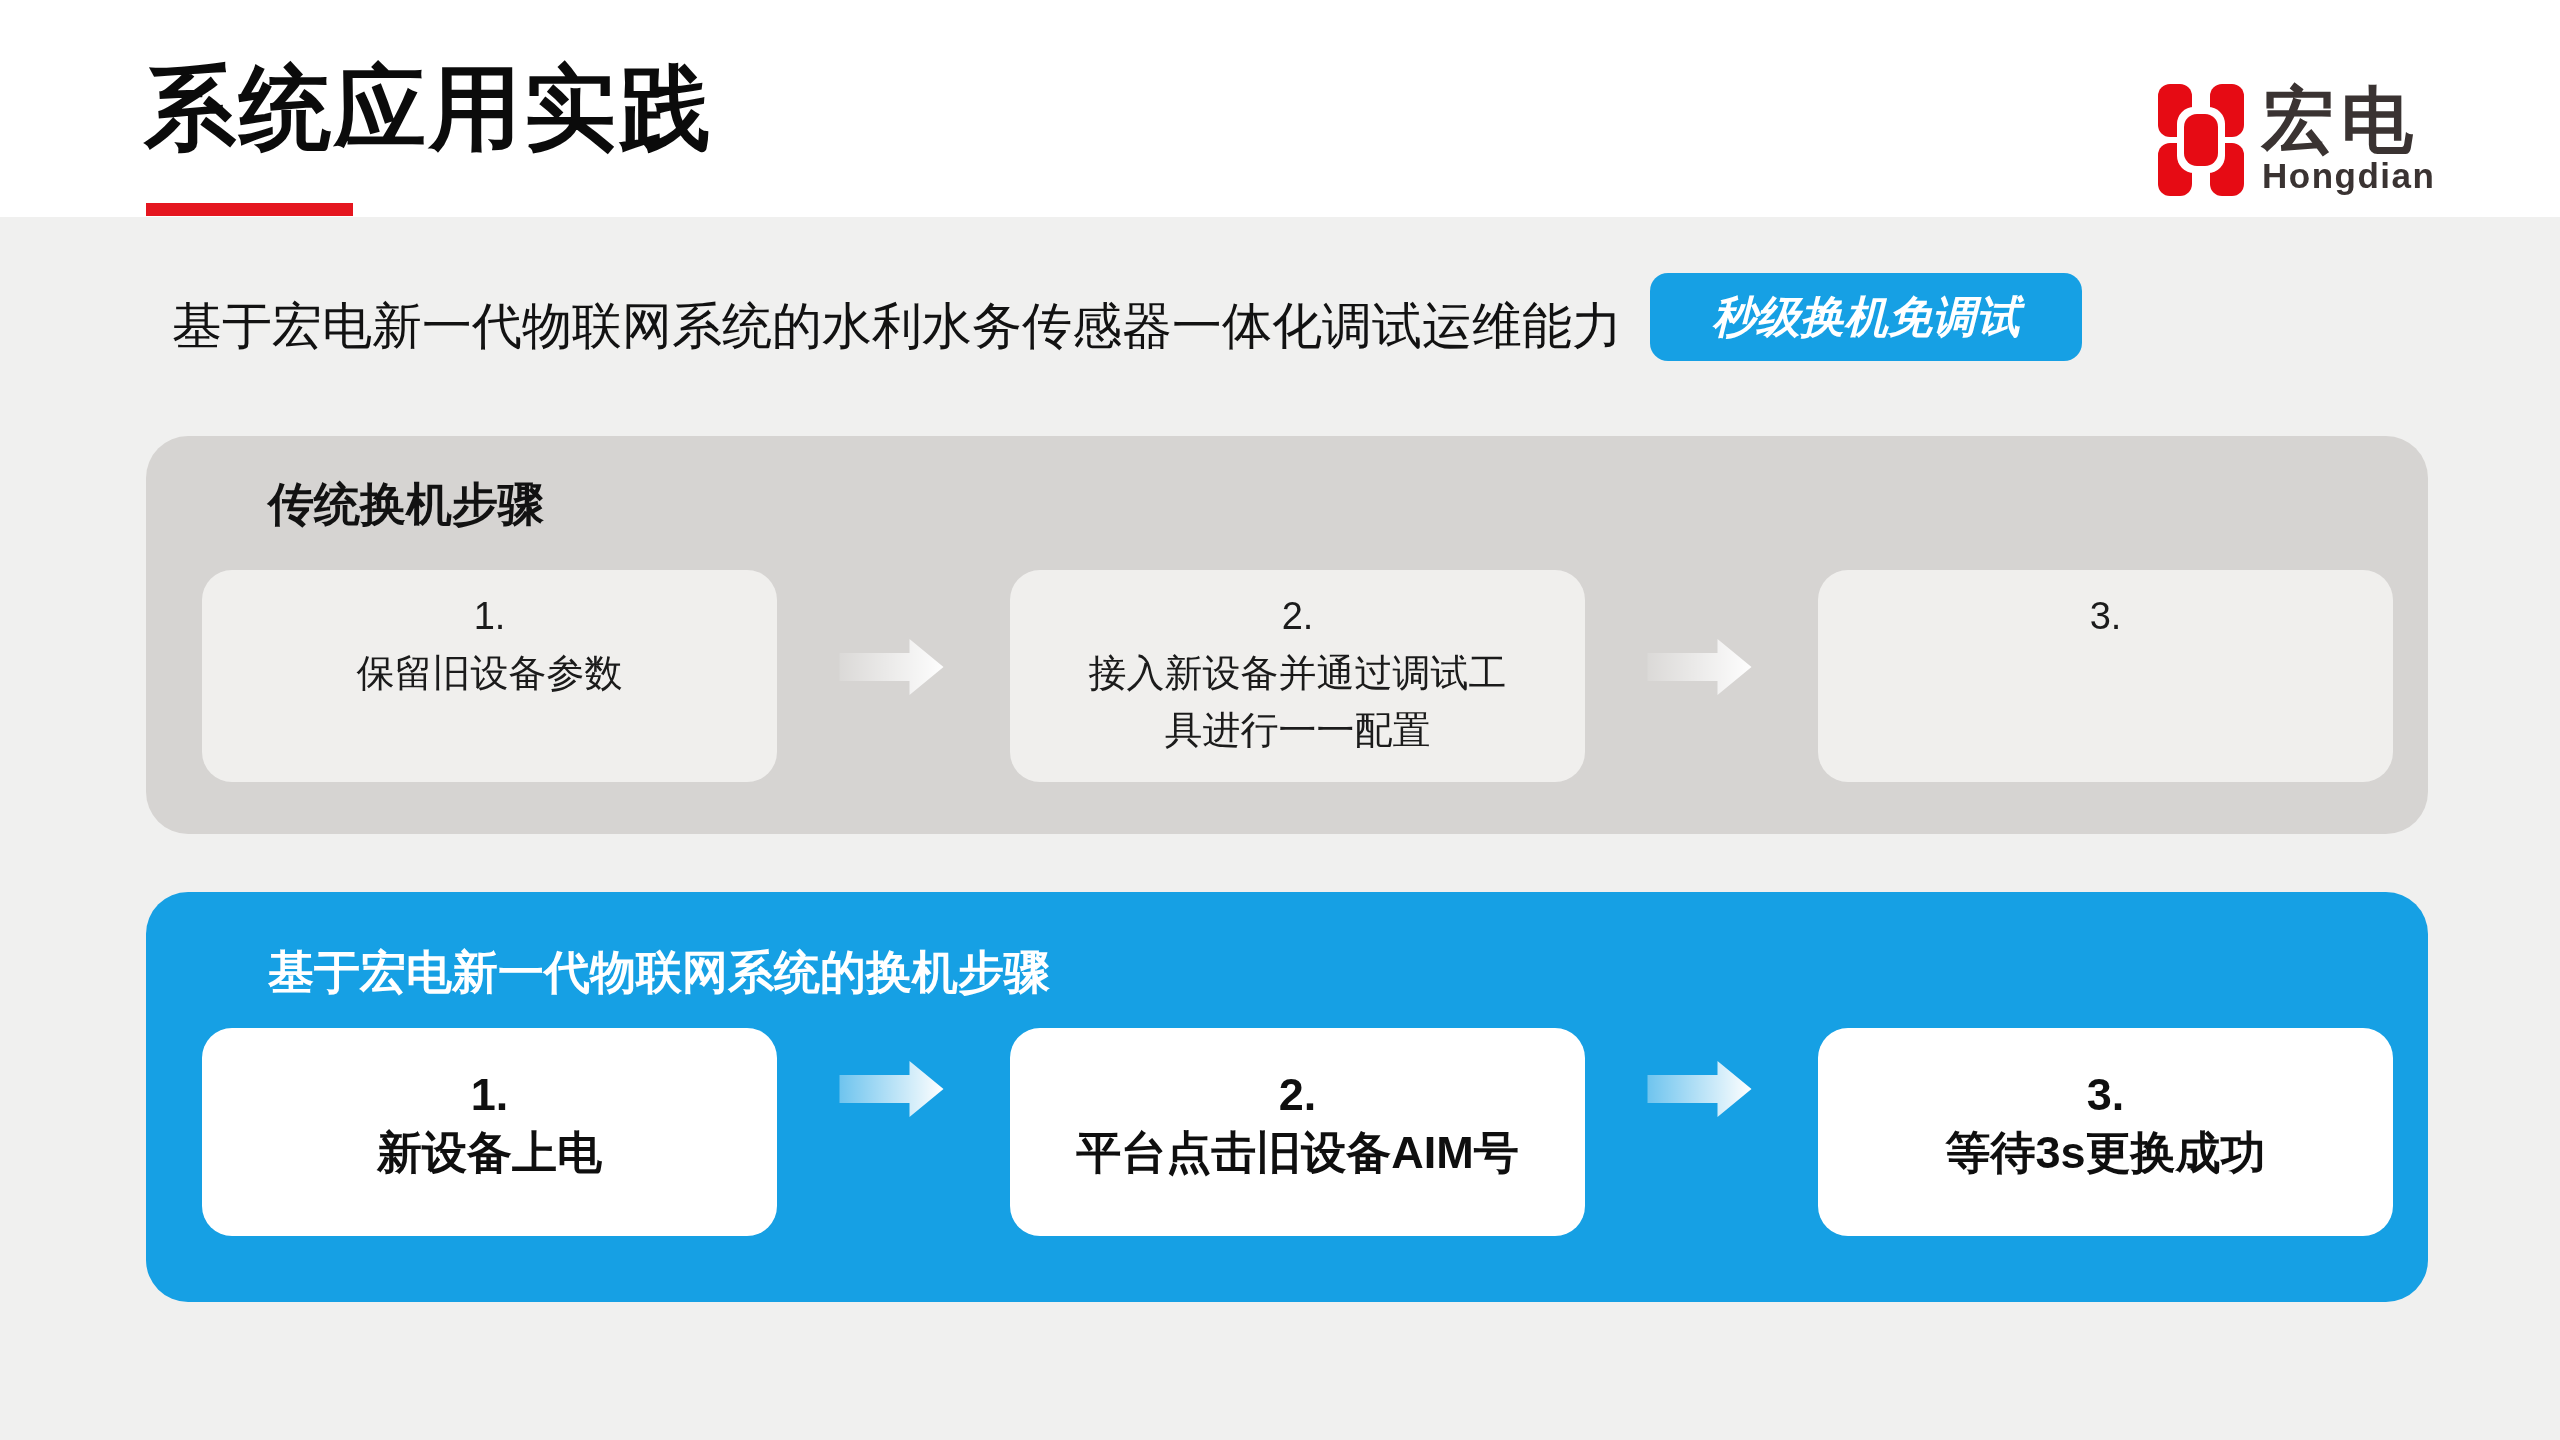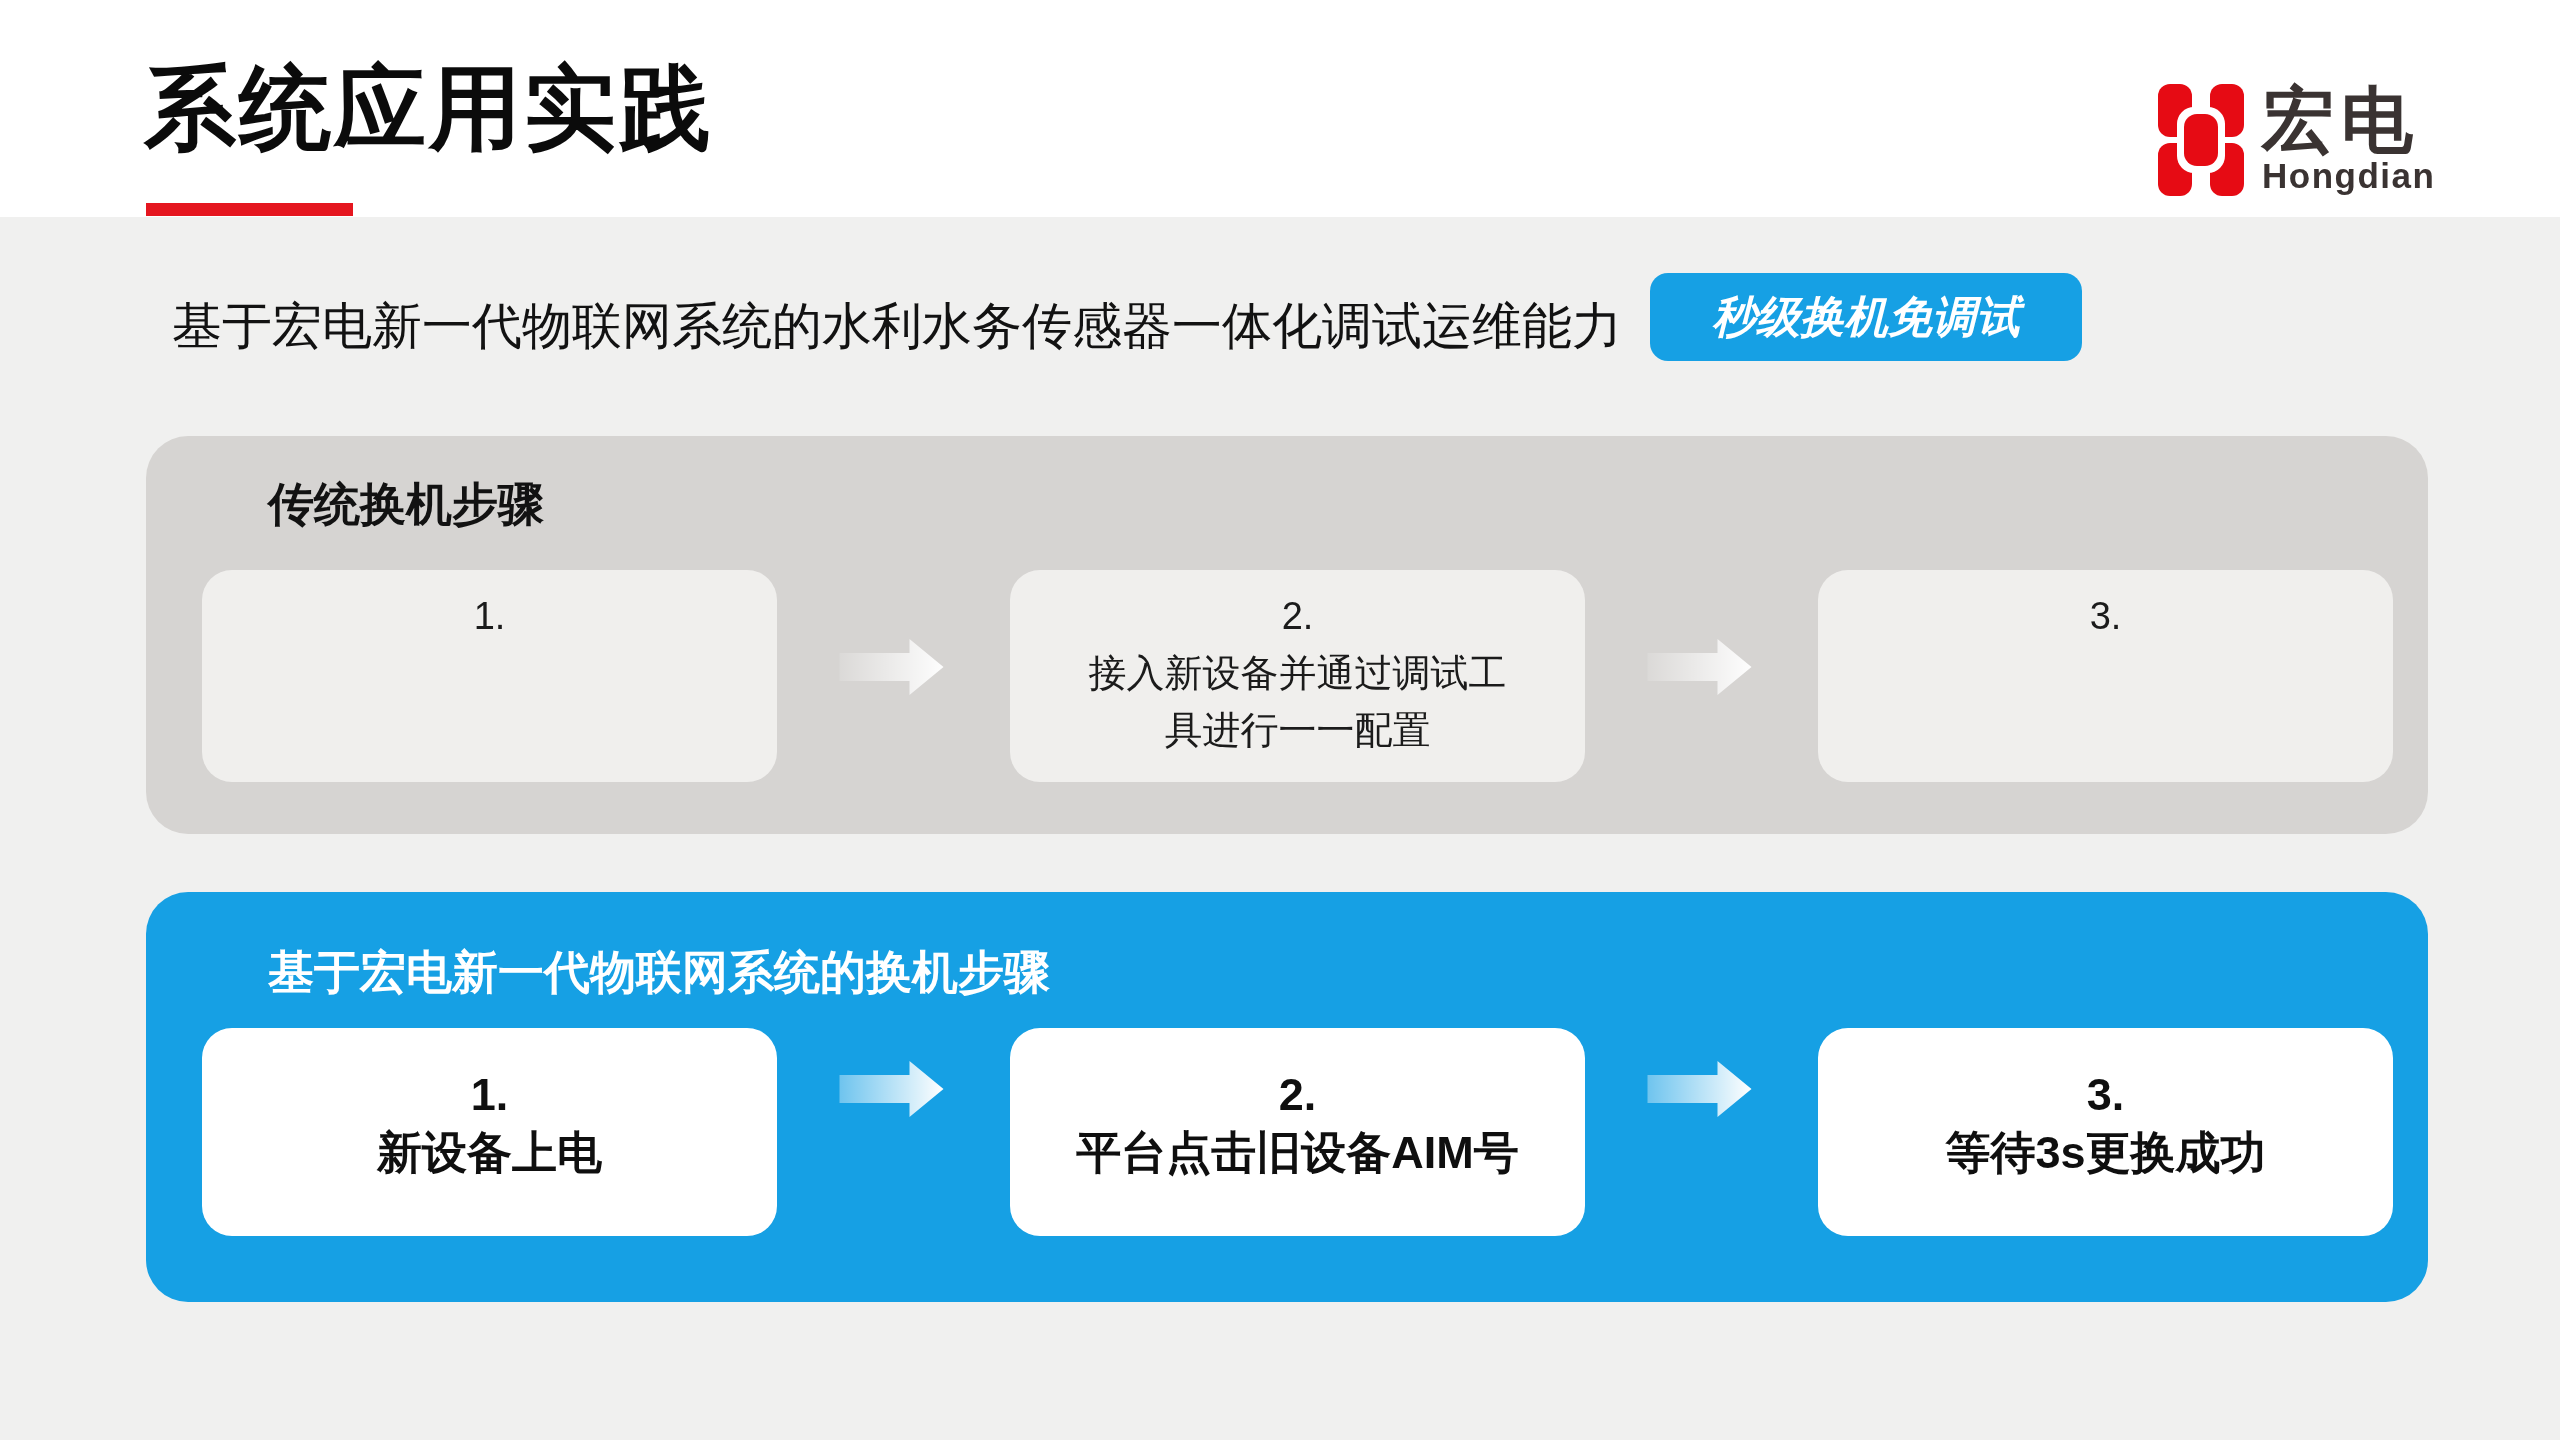--- a/index.html
+++ b/index.html
@@ -117,20 +117,21 @@
   </div>
 
   <div class="subtitle">基于宏电新一代物联网系统的水利水务传感器一体化调试运维能力</div>
   <div class="badge">秒级换机免调试</div>
 
   <section class="panel panel-gray">
     <div class="panel-label">传统换机步骤</div>
 
     <div class="card pos-1">
       <div class="step-num">1.</div>
+      <div class="step-text">保留旧设备参数</div>
     </div>
 
     <svg class="flow-arrow gap-1" viewBox="0 0 105 58" xmlns="http://www.w3.org/2000/svg">
       <defs>
         <linearGradient id="grayArrow" x1="0" y1="0" x2="1" y2="0">
           <stop offset="0" stop-color="#ffffff" stop-opacity="0.12"></stop>
           <stop offset="1" stop-color="#ffffff" stop-opacity="0.97"></stop>
         </linearGradient>
       </defs>
       <polygon points="0,15 70,15 70,1 104,29 70,57 70,43 0,43" fill="url(#grayArrow)"></polygon>

